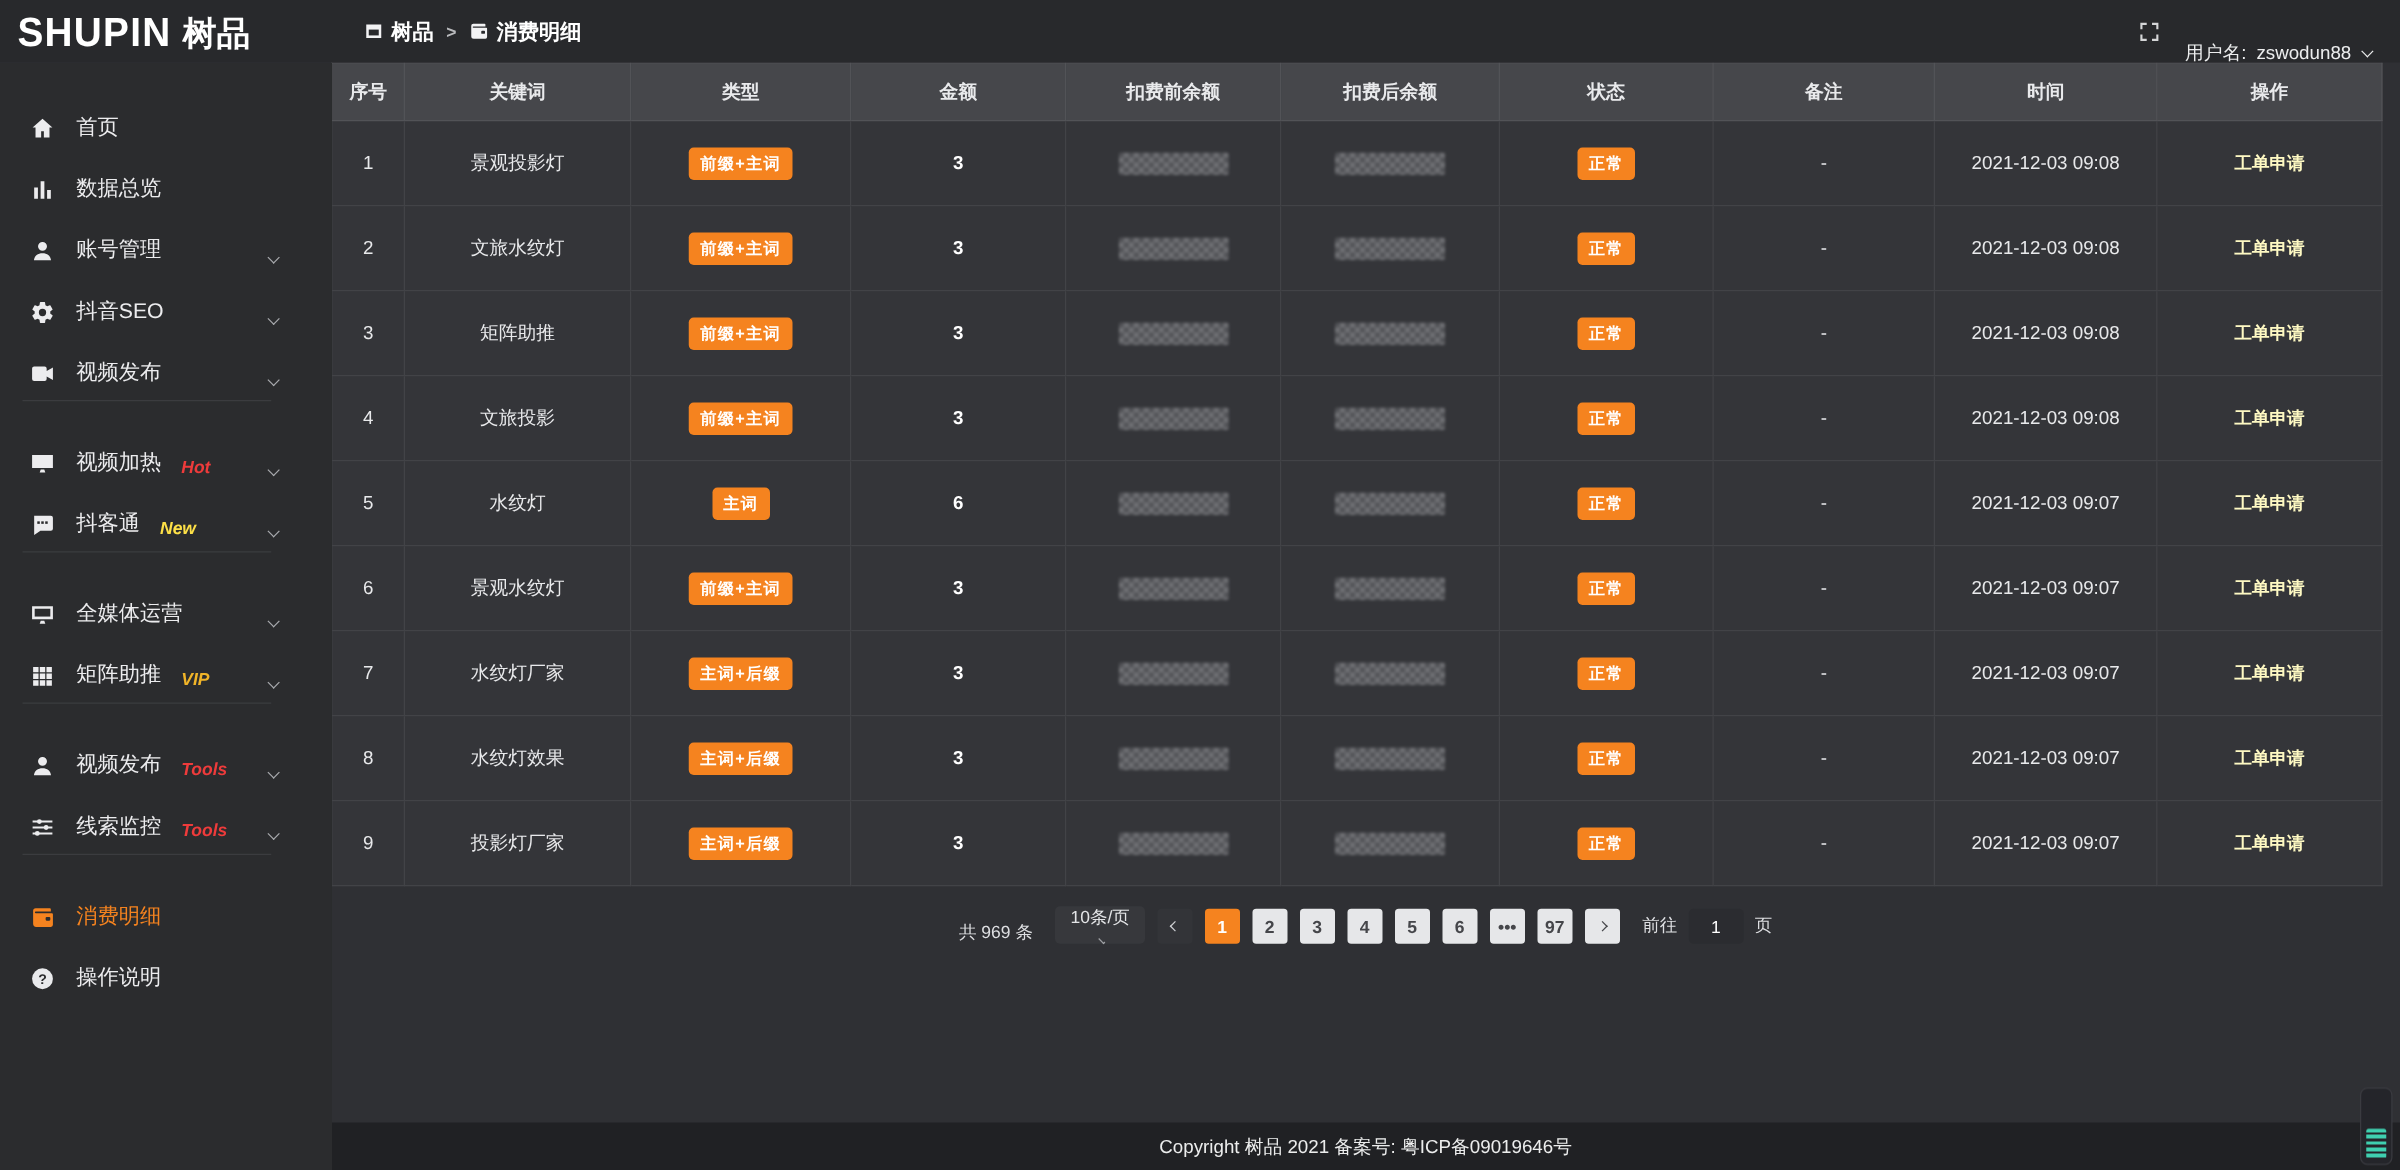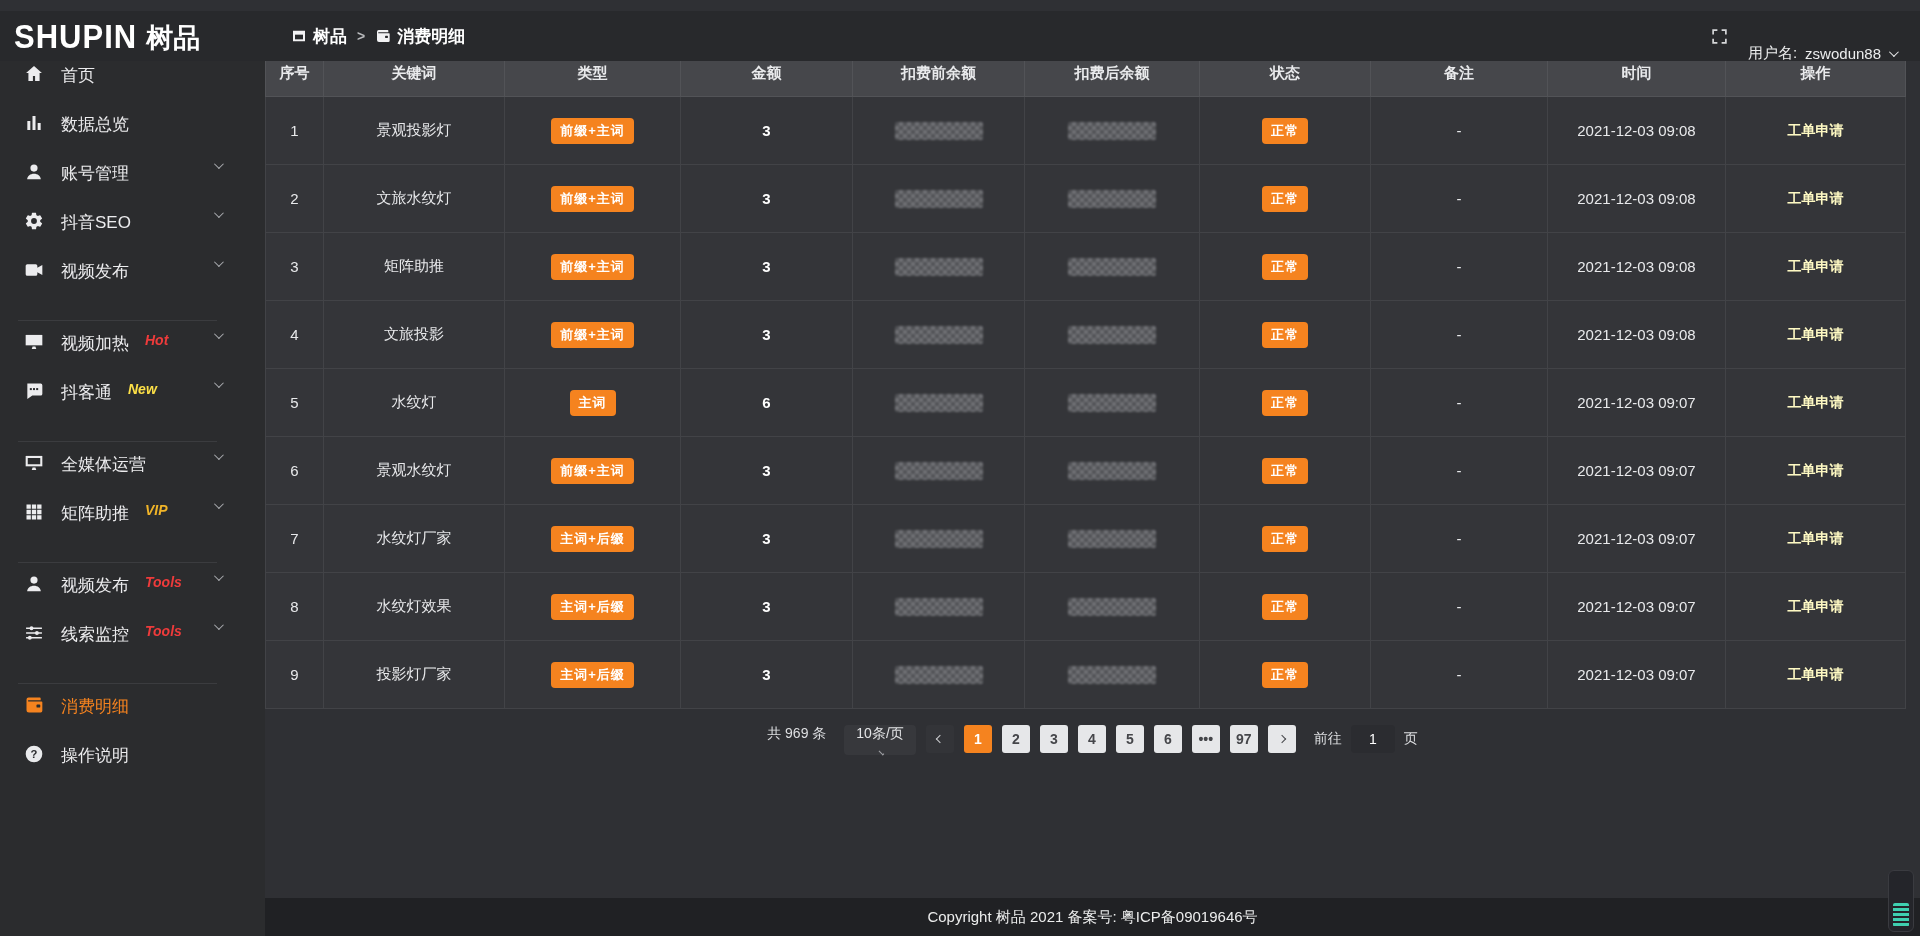--- a/index.html
+++ b/index.html
@@ -1,21 +1,21 @@
 <!DOCTYPE html>
 <html><head>
 <meta charset="utf-8">
 <style>
   * { box-sizing: border-box; }
   html,body { margin:0; width:1920px; height:936px; overflow:hidden;
     background:#2f3034; color:#e3e4e6;
     font-family:"Liberation Sans","DejaVu Sans",sans-serif; }
 
   
-  .topbar { position:fixed; top:11px; left:0; width:1920px; height:50px;
+  .topbar { position:fixed; top:0; left:0; width:1920px; height:50px;
     background:#28292c; display:flex; align-items:center; z-index:20; }
   .logo { width:265px; padding-left:14px; display:flex; align-items:flex-end; gap:9px; }
   .logo-latin { position:relative; font-weight:bold; font-size:31px; color:#fff;
     letter-spacing:1px; line-height:1; transform:scaleY(1.05); }
   .logo-cjk { font-weight:bold; font-size:27px; color:#fff; line-height:1; }
   .breadcrumb { display:flex; align-items:center; gap:10px; padding-left:26px;
     font-size:17px; font-weight:bold; color:#fff; }
   .crumb { display:flex; align-items:center; gap:6px; cursor:pointer; }
   .crumb-sep { color:#b9babd; font-size:14px; font-weight:bold; }
   .bc-icon { width:16px; height:16px; color:#f2f2f4; display:inline-flex; }
@@ -28,21 +28,21 @@
 
   .chev { display:inline-block; width:7px; height:7px;
     border-right:1.6px solid currentColor; border-bottom:1.6px solid currentColor; }
   .chev.down  { transform:rotate(45deg) translateY(-2px); }
   .chev.left  { transform:rotate(135deg); }
   .chev.right { transform:rotate(-45deg); }
 
   
   .sidebar { position:fixed; top:50px; left:0; width:265px; bottom:0;
     background:#2b2c2e; padding-top:14px; }
-  .menu-item { height:49px; display:flex; align-items:flex-start;
+  .menu-item { height:49px; display:flex; align-items:flex-end;
     padding:0 44px 0 24px; font-size:17px; color:#ececee; cursor:pointer; }
   .menu-item.active { color:#f5831f; }
   .mi-icon { width:20px; height:20px; margin-right:17px; display:inline-flex; color:currentColor; }
   .mi-icon svg { width:100%; height:100%; }
   .mi-tag { font-style:italic; font-weight:bold; font-size:14px; margin-left:16px; }
   .mi-caret { margin-left:auto; color:#a9abaf; }
   .menu-divider { height:1px; background:#3b3c3f; margin:11px 48px 11px 18px; }
 
   
   .main { position:absolute; left:265px; top:50px; width:1655px; bottom:0;
@@ -57,21 +57,21 @@
     text-align:center; color:#e8e9eb; }
   td.c-amount { font-weight:bold; color:#fff; }
   .badge { display:inline-block; background:#f5831f; color:#fff; font-size:13px;
     font-weight:bold; padding:4px 9px; border-radius:4px; letter-spacing:1px; }
   .masked { width:88px; height:18px; margin:0 auto; border-radius:2px;
     background:repeating-conic-gradient(#77787c 0% 25%, #55565a 0% 50%);
     background-size:8px 8px; filter:blur(1.2px); opacity:.9; }
   .action-link { color:#fef9c3; font-weight:bold; font-size:14px; cursor:pointer; }
 
   
-  .pagination { display:flex; align-items:flex-start; justify-content:center;
+  .pagination { display:flex; align-items:flex-end; justify-content:center;
     gap:10px; margin-top:16px; font-size:14px; color:#dedfe2; }
   .pg-total { margin-right:8px; }
   .page-size { display:flex; align-items:center; gap:10px; background:#37383c;
     border-radius:4px; height:30px; padding:0 12px; cursor:pointer; color:#e3e4e6;flex-direction:column; }
   .page-size .chev { width:6px; height:6px; color:#9fa1a5; }
   .page-btn { min-width:28px; height:28px; border-radius:3px; background:#e6e7e9;
     color:#45464a; font-weight:bold; display:inline-flex; align-items:center;
     justify-content:center; font-size:14px; padding:0 5px; cursor:pointer; }
   .page-btn.active { background:#f5831f; color:#fff; }
   .page-btn.prev { background:#333438; color:#cfd0d3; }

